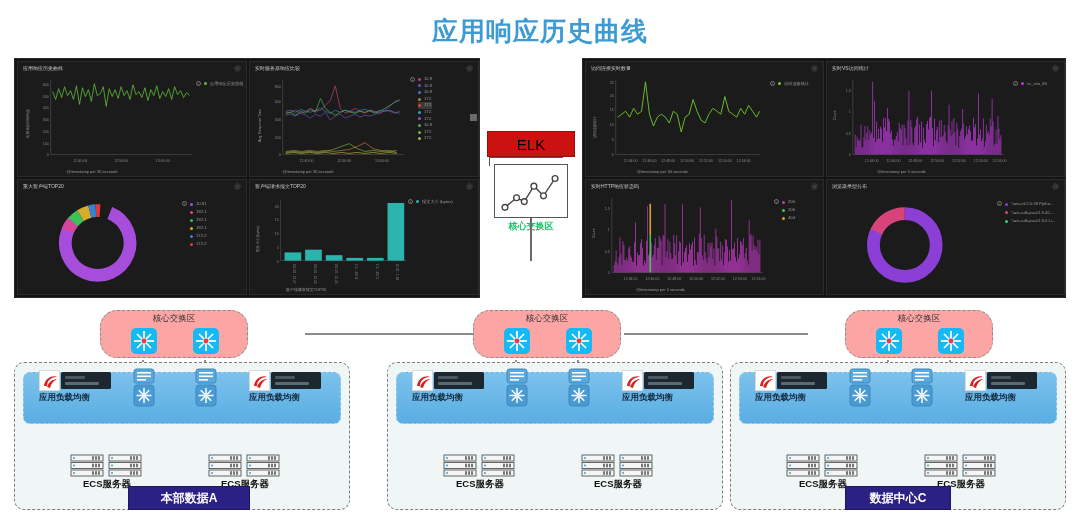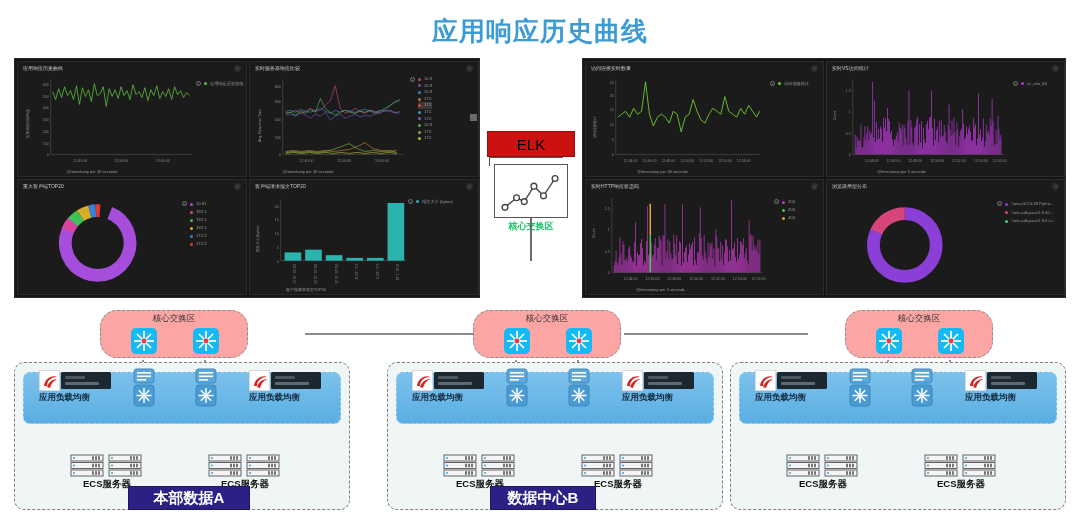--- a/index.html
+++ b/index.html
@@ -63,21 +63,21 @@
   .lb-dev:after{content:"";position:absolute;left:4px;top:10px;width:34px;height:3px;background:#5c6a74;border-radius:1px;}
   .lb-dev:before{content:"";position:absolute;left:4px;top:4px;width:20px;height:3px;background:#4a5660;border-radius:1px;}
   .lb-label{ font-size:8.5px; font-weight:bold; color:#13293d; margin-top:1px; white-space:nowrap;}
   .rtr{ position:absolute; width:24px; height:40px; top:5px;}
   .rtr svg{ width:24px; height:40px; display:block;}
   .ecsgrp{ position:absolute; width:74px; height:36px;}
   .ecs-rack{ position:absolute; top:0; width:34px; height:24px;}
   .ecs-rack svg{width:34px;height:24px;display:block;}
   .ecs-label{ position:absolute; top:24px; width:100%; text-align:center; font-size:9.5px; font-weight:bold; color:#111;}
   .dc-tag{ position:absolute; height:24px; background:#2b2185; color:#fff; font-weight:bold;
-     font-size:15px; display:flex; align-items:center; justify-content:center; border:1px solid #1d1660;}
+     font-size:12px; display:flex; align-items:center; justify-content:center; border:1px solid #1d1660;}
 </style>
 </head>
 <body>
 
 <div class="page-title">应用响应历史曲线</div>
 
 <div class="dash" id="dash-left">
 
   <div class="panel" style="left:2px;top:2px;width:230px;height:116px;">
     <div class="p-title">应用响应历史曲线</div>
@@ -1248,21 +1248,20 @@
             <g fill="#3aa0dd">
               <circle cx="4" cy="4" r="1"></circle>
               <circle cx="4" cy="11.5" r="1"></circle>
               <circle cx="4" cy="19" r="1"></circle>
             </g>
           </svg>
       </span>
       <div class="ecs-label">ECS服务器</div>
     </div>
   </div>
-  <div class="dc-tag" style="left:490px;top:186px;width:106px;">数据中心B</div>
 
   <div class="dc" style="left:730px;top:62px;width:336px;">
     <div class="dc-inner"></div>
     <div class="lb" style="left:24px;">
       <div class="lb-icons">
         <span class="lb-logo">
           <svg viewBox="0 0 21 21">
               <path d="M4 15 C5 6, 14 4, 17 6 C12 6, 7 9, 7 15 Z" fill="#d62222"></path>
               <path d="M7 16 C9 10, 14 8, 17 8 C13 10, 11 13, 10 17 Z" fill="#d62222"></path>
             </svg>
@@ -1415,13 +1414,14 @@
             <g fill="#3aa0dd">
               <circle cx="4" cy="4" r="1"></circle>
               <circle cx="4" cy="11.5" r="1"></circle>
               <circle cx="4" cy="19" r="1"></circle>
             </g>
           </svg>
       </span>
       <div class="ecs-label">ECS服务器</div>
     </div>
   </div>
+  <div class="dc-tag" style="left:845px;top:186px;width:106px;">数据中心C</div>
 </div>
 
 </body></html>

